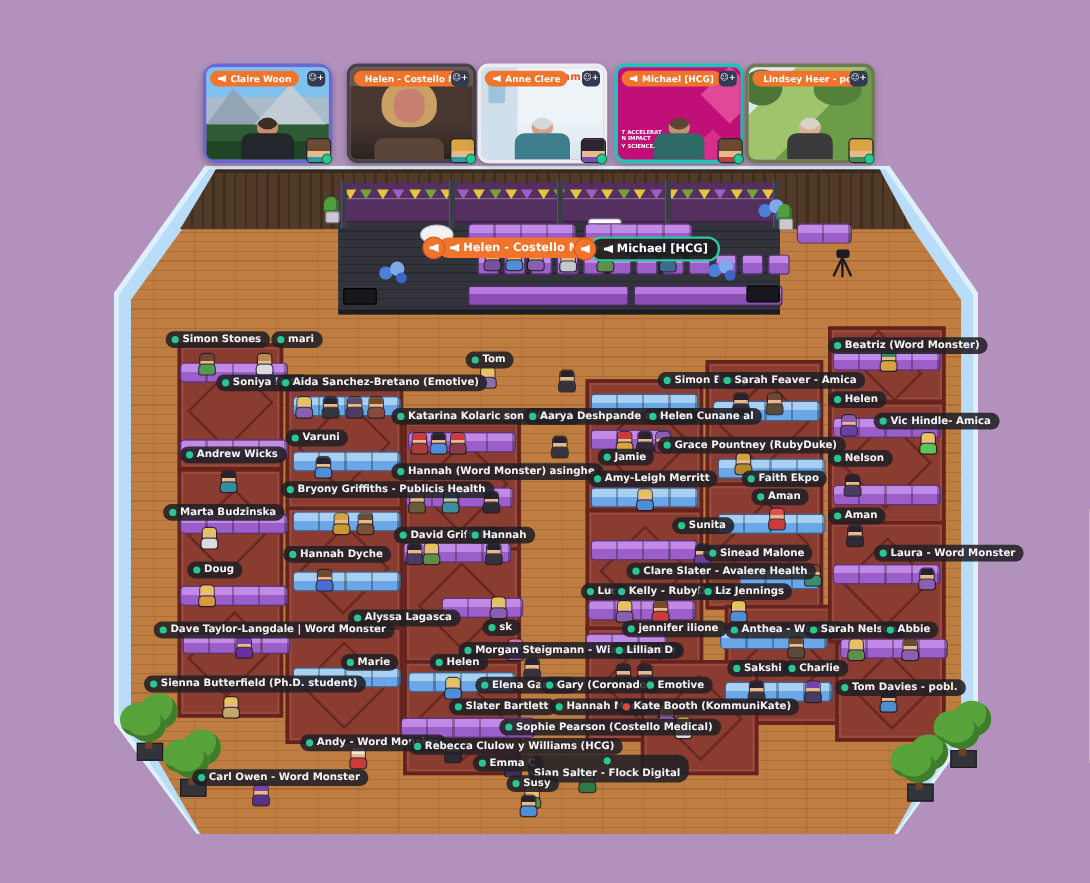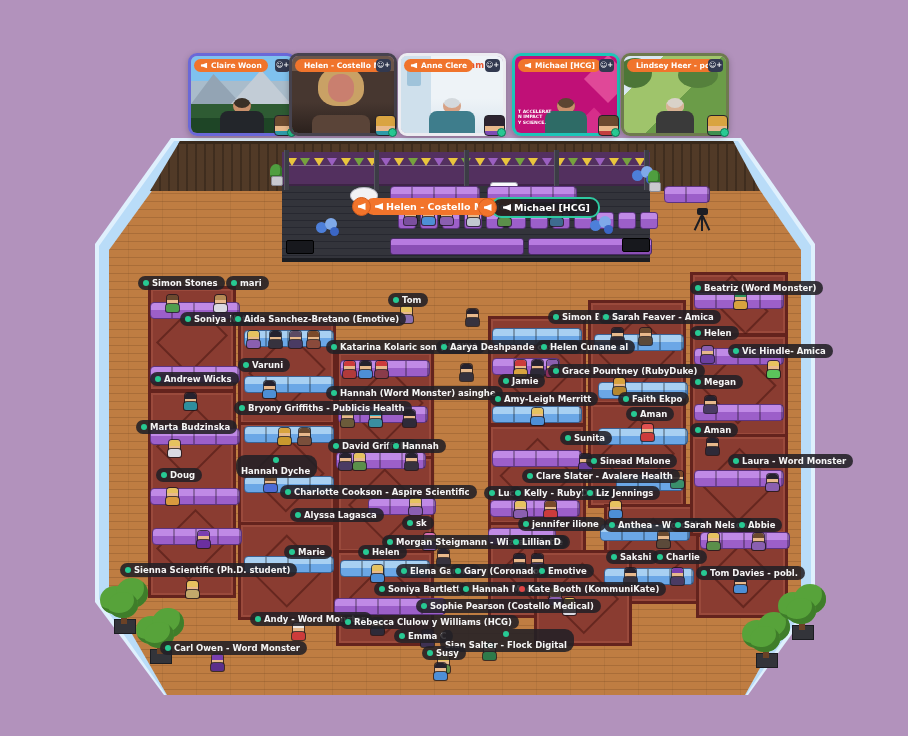--- a/index.html
+++ b/index.html
@@ -672,44 +672,44 @@
       <span>Andrew Wicks</span>
     </div>
     <div class="lbl" style="left: 136px; top: 420px;">
       <span class="dot"></span>
       <span>Marta Budzinska</span>
     </div>
     <div class="lbl" style="left: 156px; top: 468px;">
       <span class="dot"></span>
       <span>Doug</span>
     </div>
+    <div class="lbl" style="left: 128px; top: 518px;">
+      <span class="dot"></span>
+      <span>Dave Taylor-Langdale | Word Monster</span>
+    </div>
     <div class="lbl" style="left: 120px; top: 563px;">
       <span class="dot"></span>
-      <span>Sienna Scientific (Ph.D. student)</span>
+      <span>Sienna Butterfield (Ph.D. student)</span>
     </div>
     <div class="lbl" style="left: 160px; top: 641px;">
       <span class="dot"></span>
       <span>Carl Owen - Word Monster</span>
     </div>
     <div class="lbl" style="left: 238px; top: 358px;">
       <span class="dot"></span>
       <span>Varuni</span>
     </div>
     <div class="lbl" style="left: 234px; top: 401px;">
       <span class="dot"></span>
       <span>Bryony Griffiths - Publicis Health</span>
     </div>
-    <div class="lbl" style="left: 236px; top: 455px; flex-direction: column;">
+    <div class="lbl" style="left: 236px; top: 455px;">
       <span class="dot"></span>
       <span>Hannah Dyche</span>
     </div>
-    <div class="lbl" style="left: 280px; top: 485px;">
-      <span class="dot"></span>
-      <span>Charlotte Cookson - Aspire Scientific</span>
-    </div>
     <div class="lbl" style="left: 290px; top: 508px;">
       <span class="dot"></span>
       <span>Alyssa Lagasca</span>
     </div>
     <div class="lbl" style="left: 284px; top: 545px;">
       <span class="dot"></span>
       <span>Marie</span>
     </div>
     <div class="lbl" style="left: 250px; top: 612px;">
       <span class="dot"></span>
@@ -766,21 +766,21 @@
     <div class="lbl" style="left: 450px; top: 564px;">
       <span class="dot"></span>
       <span>Gary (Coronado)</span>
     </div>
     <div class="lbl" style="left: 534px; top: 564px;">
       <span class="dot"></span>
       <span>Emotive</span>
     </div>
     <div class="lbl" style="left: 374px; top: 582px;">
       <span class="dot"></span>
-      <span>Soniya Bartlett</span>
+      <span>Slater Bartlett</span>
     </div>
     <div class="lbl" style="left: 458px; top: 582px;">
       <span class="dot"></span>
       <span>Hannah Mace</span>
     </div>
     <div class="lbl" style="left: 514px; top: 582px;">
       <span class="dot" style="background: rgb(224, 69, 69);"></span>
       <span>Kate Booth (KommuniKate)</span>
     </div>
     <div class="lbl" style="left: 416px; top: 599px;">
@@ -894,27 +894,27 @@
     <div class="lbl" style="left: 690px; top: 326px;">
       <span class="dot"></span>
       <span>Helen</span>
     </div>
     <div class="lbl" style="left: 728px; top: 344px;">
       <span class="dot"></span>
       <span>Vic Hindle- Amica</span>
     </div>
     <div class="lbl" style="left: 690px; top: 375px;">
       <span class="dot"></span>
-      <span>Megan</span>
+      <span>Nelson</span>
     </div>
     <div class="lbl" style="left: 728px; top: 454px;">
       <span class="dot"></span>
       <span>Laura - Word Monster</span>
     </div>
-    <div class="tile" style="left: 188px; border-color: rgb(106, 104, 216);">
+    <div class="tile" style="left: 169px; border-color: rgb(106, 104, 216); border-radius: 12px;">
       <div class="vid" style="background: linear-gradient(rgb(127, 193, 238) 0px, rgb(127, 193, 238) 32%, rgb(169, 188, 203) 32%, rgb(169, 188, 203) 62%, rgb(46, 91, 51) 62%, rgb(46, 91, 51) 80%, rgb(30, 69, 38) 80%);">
         <div class="abs" style="left: 0px; top: 18px; width: 50px; height: 30px; background: rgb(147, 164, 180); clip-path: polygon(0px 100%, 45% 0px, 100% 100%);"></div>
         <div class="abs" style="left: 40px; top: 14px; width: 60px; height: 34px; background: rgb(194, 204, 214); clip-path: polygon(0px 100%, 50% 0px, 100% 100%);"></div>
         <div class="person">
           <span class="phead" style="display: block; width: 18px; height: 16px; background: rgb(58, 48, 38); box-shadow: rgb(201, 144, 107) 0px -6px 0px inset;"></span>
           <span class="pbody" style="display: block; width: 44px; height: 22px; background: rgb(35, 38, 43);"></span>
         </div>
       </div>
       <div class="tname">
         <span class="horn" style="transform: scale(0.85);"></span>

